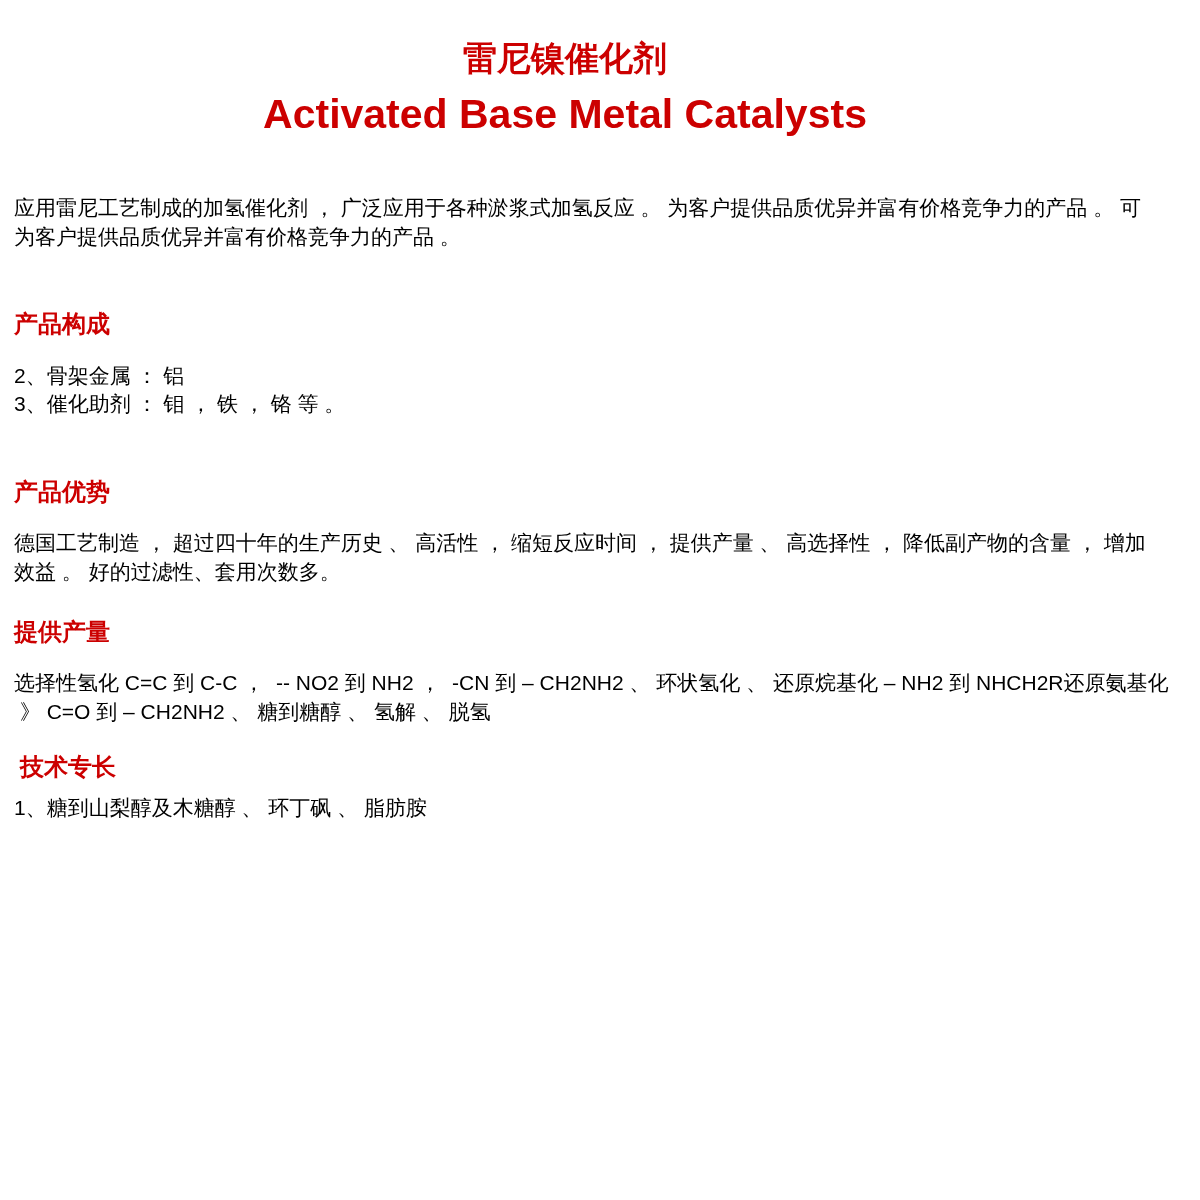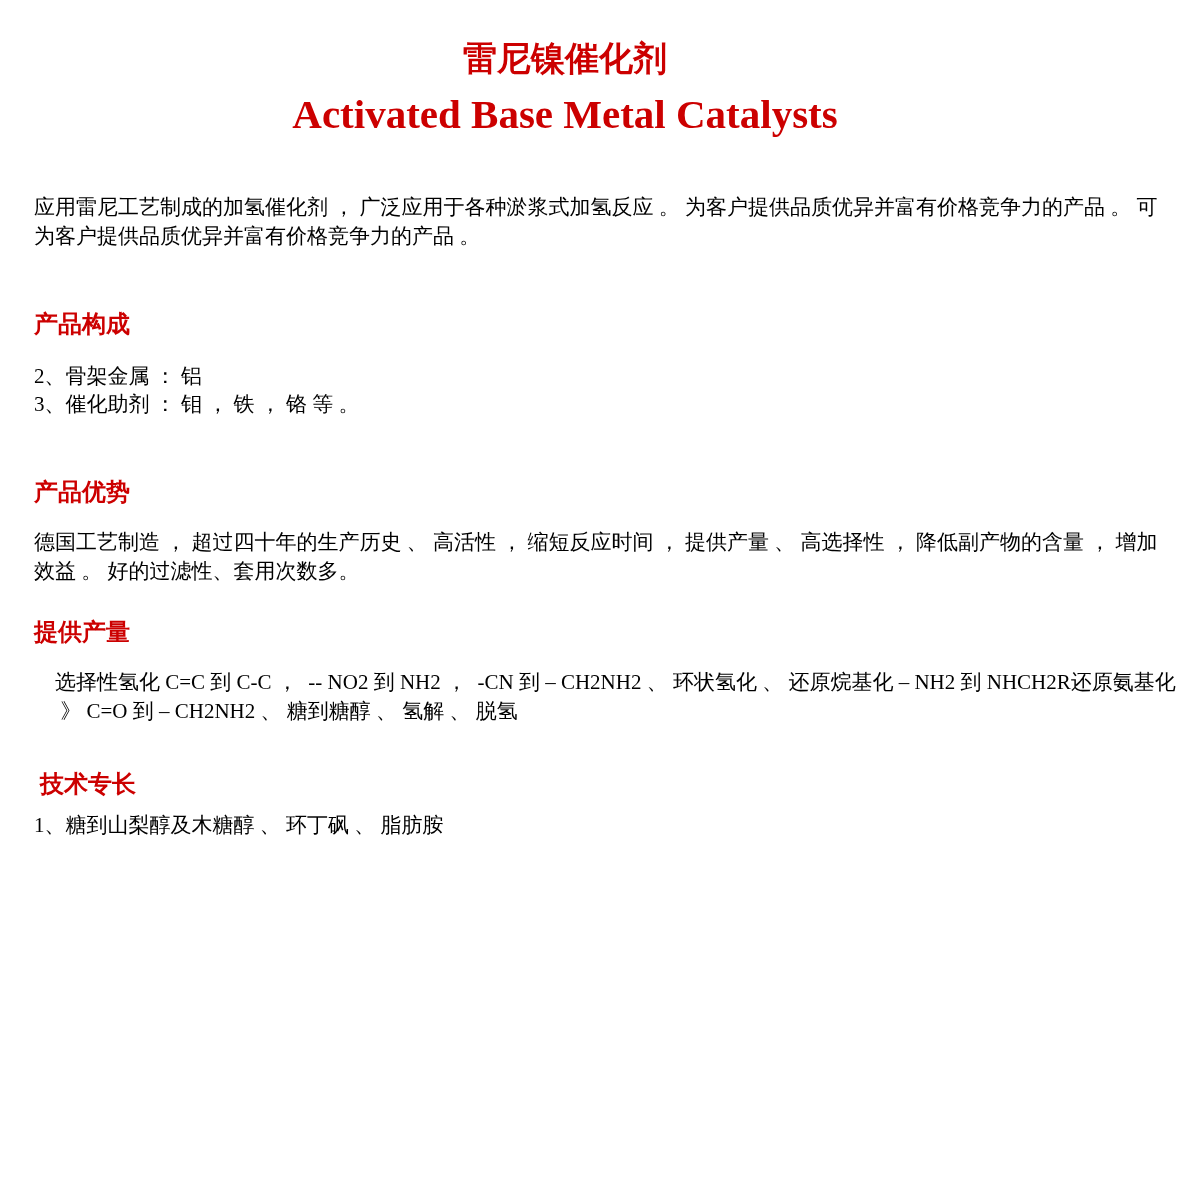--- a/index.html
+++ b/index.html
@@ -12,41 +12,41 @@
   html,body{ margin:0; padding:0; }
   body{
     width:1200px; height:1200px;
     background:var(--paper);
     color:var(--ink);
     font-family:"Liberation Sans","DejaVu Sans",sans-serif;
     overflow:hidden;
   }
   .page{
     position:relative;
-    width:1200px; height:1012px;font-family:Liberation Serif, serif;
+    width:1200px; height:1012px;
   }
   
   .title-block{
     width:1130px;
     text-align:center;
   }
   .doc-title{
     margin:0; padding-top:38px;
     font-size:34px; line-height:41px;
     font-weight:700;
     color:var(--accent);
   }
   .doc-subtitle{
     margin:16px 0 0 0;
     font-size:41px; line-height:38px;
     font-weight:700;
     color:var(--accent);
   }
   .content{
-    padding-left:34px; padding-right:40px;
+    padding-left:14px; padding-right:40px;
   }
   .intro{ margin-top:60px; }
   .bodyline{
     font-size:21px;
     line-height:29px;
     white-space:pre;
     color:var(--ink);
   }
   .listline{
     font-size:21px;
@@ -58,22 +58,22 @@
     margin:0;
     font-size:24px; line-height:30px;
     font-weight:700;
     color:var(--accent);
   }
   .mt-composition-h{ margin-top:58px; }
   .mt-composition-list{ margin-top:23px; }
   .mt-advantages-h{ margin-top:59px; }
   .mt-advantages-p{ margin-top:21px; }
   .mt-applications-h{ margin-top:31px; }
-  .mt-applications-p{ margin-top:21px;margin-left:21px; }
-  .mt-expertise-h{ margin-top:43px; padding-left:6px; }
+  .mt-applications-p{ margin-top:21px; }
+  .mt-expertise-h{ margin-top:26px; padding-left:6px; }
   .mt-expertise-list{ margin-top:12px; }
 </style>
 </head>
 <body>
 
 <div class="page">
 
   <div class="title-block">
     <h1 class="doc-title">雷尼镍催化剂</h1>
     <h2 class="doc-subtitle">Activated Base Metal Catalysts</h2>

